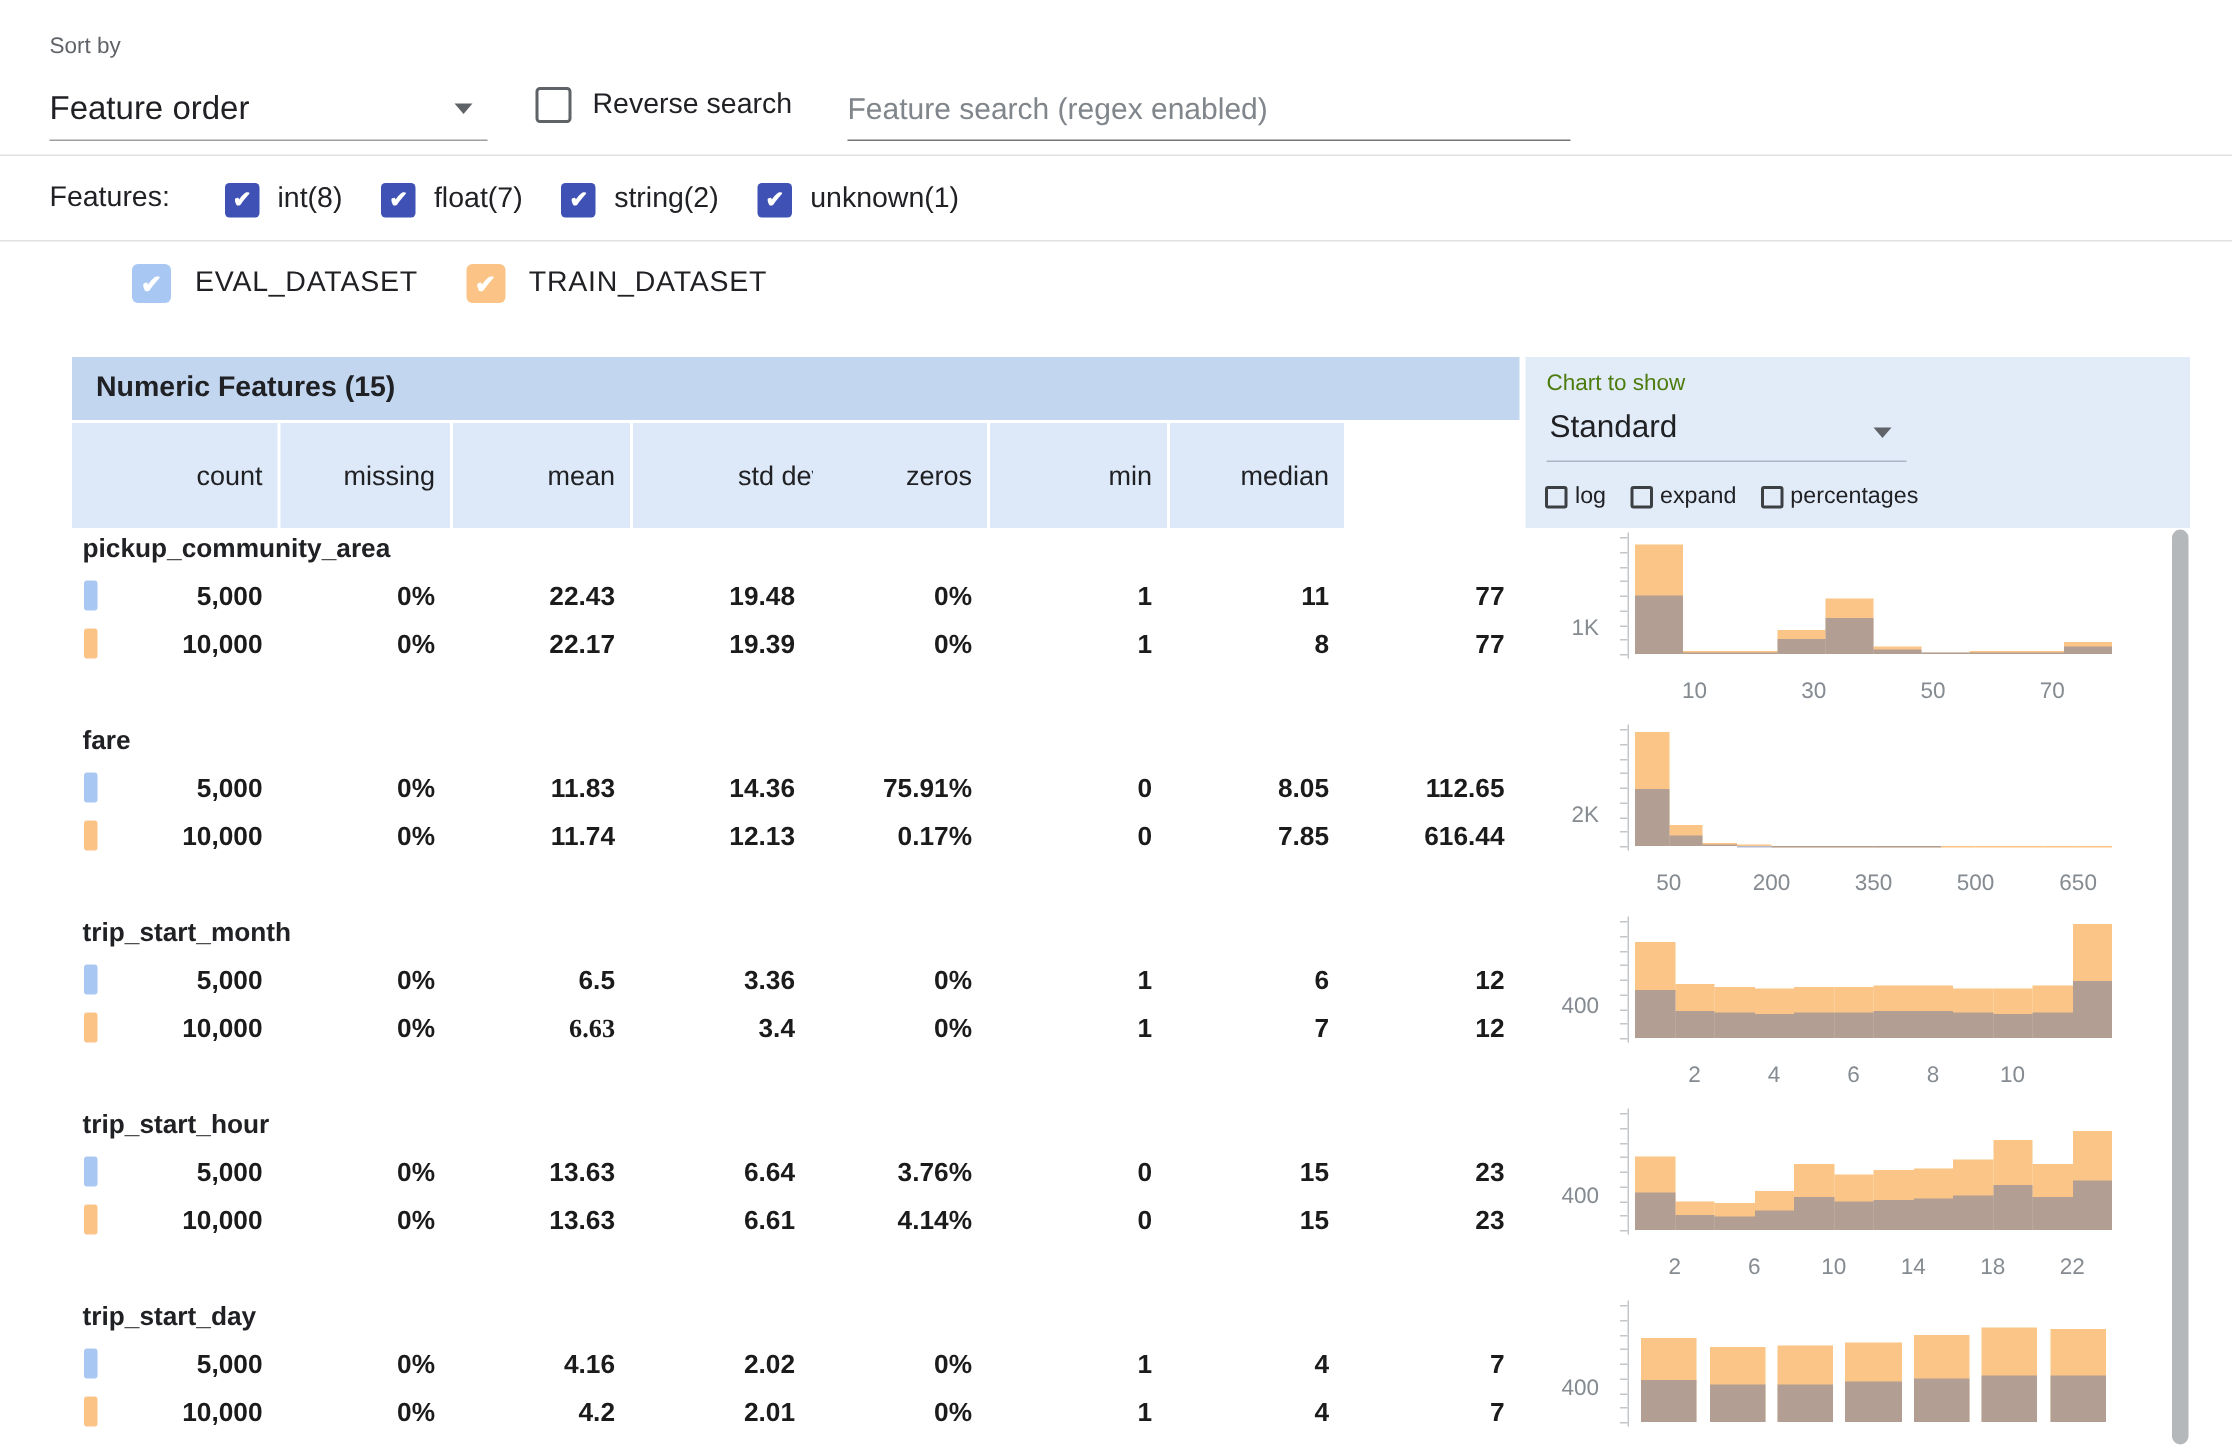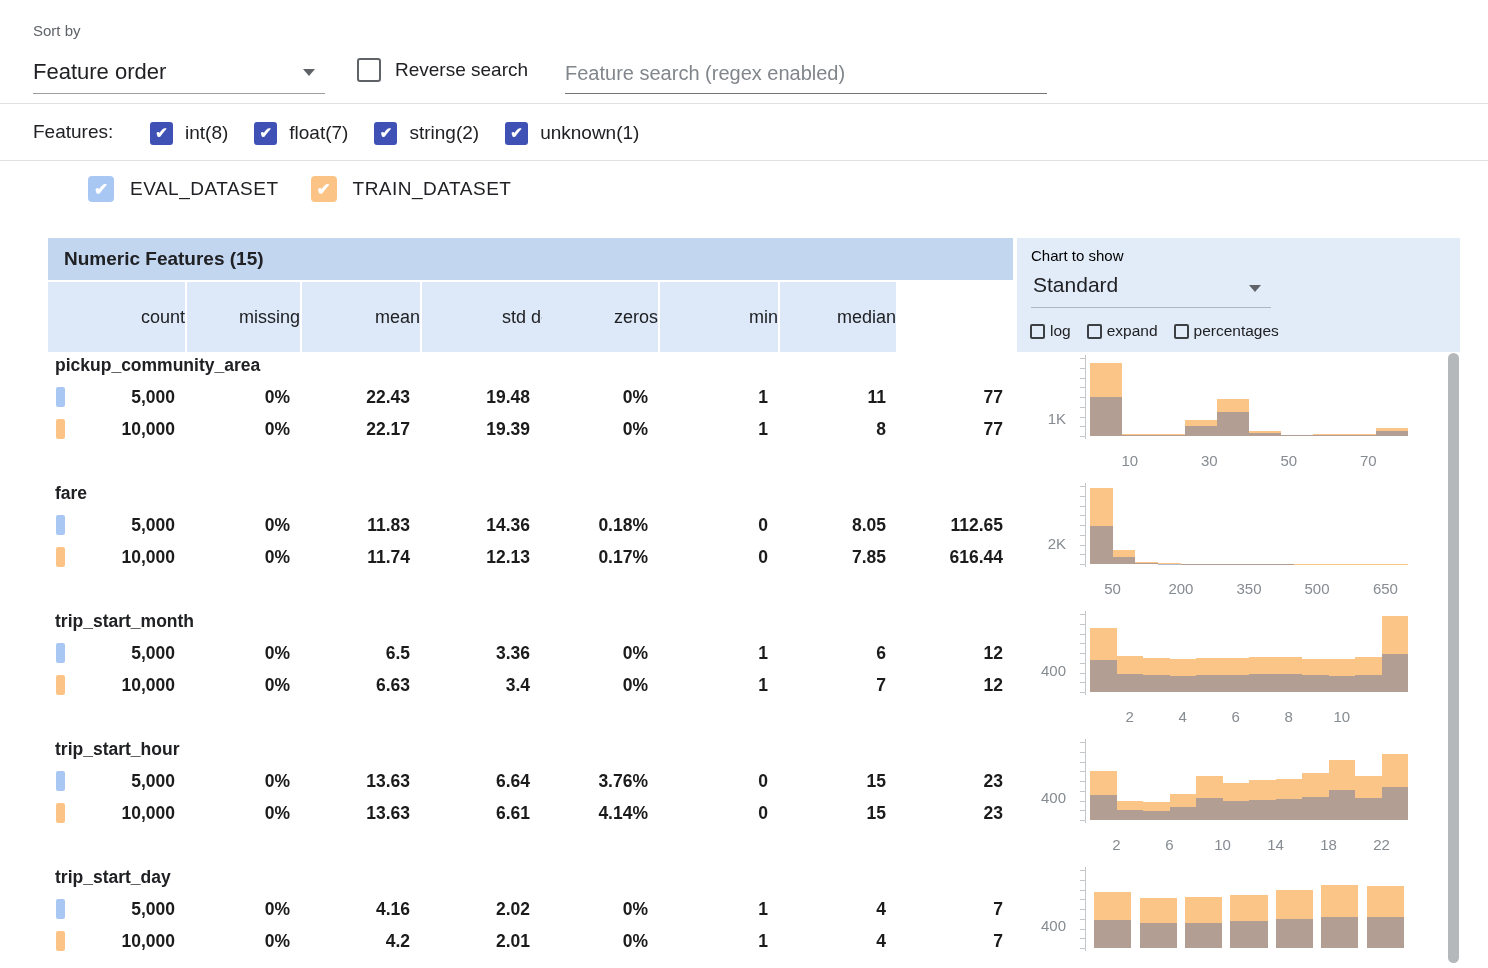--- a/index.html
+++ b/index.html
@@ -36,23 +36,23 @@
   .cb-ds{width:26px;height:26px;border-radius:4px;display:flex;align-items:center;justify-content:center;
          color:#fff;font-size:17px;font-weight:bold;flex:0 0 auto;}
   .ds-label{font-size:19px;letter-spacing:0.5px;}
 
   
   .table{position:absolute;left:48px;top:238px;width:1412px;height:730px;}
   .title-row{position:absolute;left:0;top:0;width:965px;height:42px;background:#c3d6f0;
              display:flex;align-items:center;padding-left:16px;font-size:19px;font-weight:bold;}
   .col-row{position:absolute;left:0;top:44px;width:965px;height:70px;}
   .col-cell{position:absolute;top:0;height:70px;background:#dde9f8;display:flex;align-items:center;
-            justify-content:flex-end;font-size:18px;color:#202124;}
+            justify-content:flex-end;padding-right:10px;font-size:18px;color:#202124;}
   .panel{position:absolute;left:969px;top:0;width:443px;height:114px;background:#e2ecf9;}
-  .panel-label{position:absolute;left:14px;top:9px;font-size:15px;color:#000000;}
+  .panel-label{position:absolute;left:14px;top:9px;font-size:15px;color:#4d7c0f;}
   .panel-select{position:absolute;left:14px;top:30px;width:240px;height:40px;border-bottom:1px solid #a9b6c6;cursor:pointer;}
   .panel-select .sel-val{position:absolute;left:2px;top:5px;font-size:21px;}
   .panel-toggles{position:absolute;left:13px;top:84px;display:flex;align-items:center;gap:16px;}
   .toggle-item{display:flex;align-items:center;gap:5px;cursor:pointer;}
   .cb-small{width:15px;height:15px;border:2px solid #3c4043;border-radius:2px;background:transparent;flex:0 0 auto;}
   .toggle-label{font-size:15.5px;color:#202124;}
 
   
   .tbody{position:absolute;left:0;top:114px;width:1412px;}
   .feature-block{position:relative;width:1412px;height:128px;}
@@ -225,21 +225,21 @@
             <div class="xlab" style="left: 318.25px;">70</div>
           </div>
         </div>
         <div class="feature-block">
           <div class="feature-name">fare</div>
           <span class="legend-chip" style="top: 35px; background: rgb(169, 199, 243);"></span>
           <span class="stat-cell" style="left: 0px; width: 137px; top: 30px;">5,000</span>
           <span class="stat-cell" style="left: 139px; width: 113px; top: 30px;">0%</span>
           <span class="stat-cell" style="left: 254px; width: 118px; top: 30px;">11.83</span>
           <span class="stat-cell" style="left: 374px; width: 118px; top: 30px;">14.36</span>
-          <span class="stat-cell" style="left: 494px; width: 116px; top: 30px;">0.18%</span>
+          <span class="stat-cell" style="left: 494px; width: 116px; top: 30px;">75.91%</span>
           <span class="stat-cell" style="left: 612px; width: 118px; top: 30px;">0</span>
           <span class="stat-cell" style="left: 732px; width: 116px; top: 30px;">8.05</span>
           <span class="stat-cell" style="left: 850px; width: 115px; top: 30px;">112.65</span>
           <span class="legend-chip" style="top: 67px; background: rgb(251, 195, 134);"></span>
           <span class="stat-cell" style="left: 0px; width: 137px; top: 62px;">10,000</span>
           <span class="stat-cell" style="left: 139px; width: 113px; top: 62px;">0%</span>
           <span class="stat-cell" style="left: 254px; width: 118px; top: 62px;">11.74</span>
           <span class="stat-cell" style="left: 374px; width: 118px; top: 62px;">12.13</span>
           <span class="stat-cell" style="left: 494px; width: 116px; top: 62px;">0.17%</span>
           <span class="stat-cell" style="left: 612px; width: 118px; top: 62px;">0</span>
@@ -301,21 +301,21 @@
           <span class="stat-cell" style="left: 139px; width: 113px; top: 30px;">0%</span>
           <span class="stat-cell" style="left: 254px; width: 118px; top: 30px;">6.5</span>
           <span class="stat-cell" style="left: 374px; width: 118px; top: 30px;">3.36</span>
           <span class="stat-cell" style="left: 494px; width: 116px; top: 30px;">0%</span>
           <span class="stat-cell" style="left: 612px; width: 118px; top: 30px;">1</span>
           <span class="stat-cell" style="left: 732px; width: 116px; top: 30px;">6</span>
           <span class="stat-cell" style="left: 850px; width: 115px; top: 30px;">12</span>
           <span class="legend-chip" style="top: 67px; background: rgb(251, 195, 134);"></span>
           <span class="stat-cell" style="left: 0px; width: 137px; top: 62px;">10,000</span>
           <span class="stat-cell" style="left: 139px; width: 113px; top: 62px;">0%</span>
-          <span class="stat-cell" style="left: 254px; width: 118px; top: 62px;">6.63</span>
+          <span class="stat-cell" style="left: 254px; width: 118px; top: 62px; font-family: Liberation Serif, serif;">6.63</span>
           <span class="stat-cell" style="left: 374px; width: 118px; top: 62px;">3.4</span>
           <span class="stat-cell" style="left: 494px; width: 116px; top: 62px;">0%</span>
           <span class="stat-cell" style="left: 612px; width: 118px; top: 62px;">1</span>
           <span class="stat-cell" style="left: 732px; width: 116px; top: 62px;">7</span>
           <span class="stat-cell" style="left: 850px; width: 115px; top: 62px;">12</span>
           <div class="chart">
             <div class="ylab" style="top: 48.0282px;">400</div>
             <div class="yaxis"></div>
             <div class="ytick" style="top: 0px;"></div>
             <div class="ytick" style="top: 9.75px;"></div>

